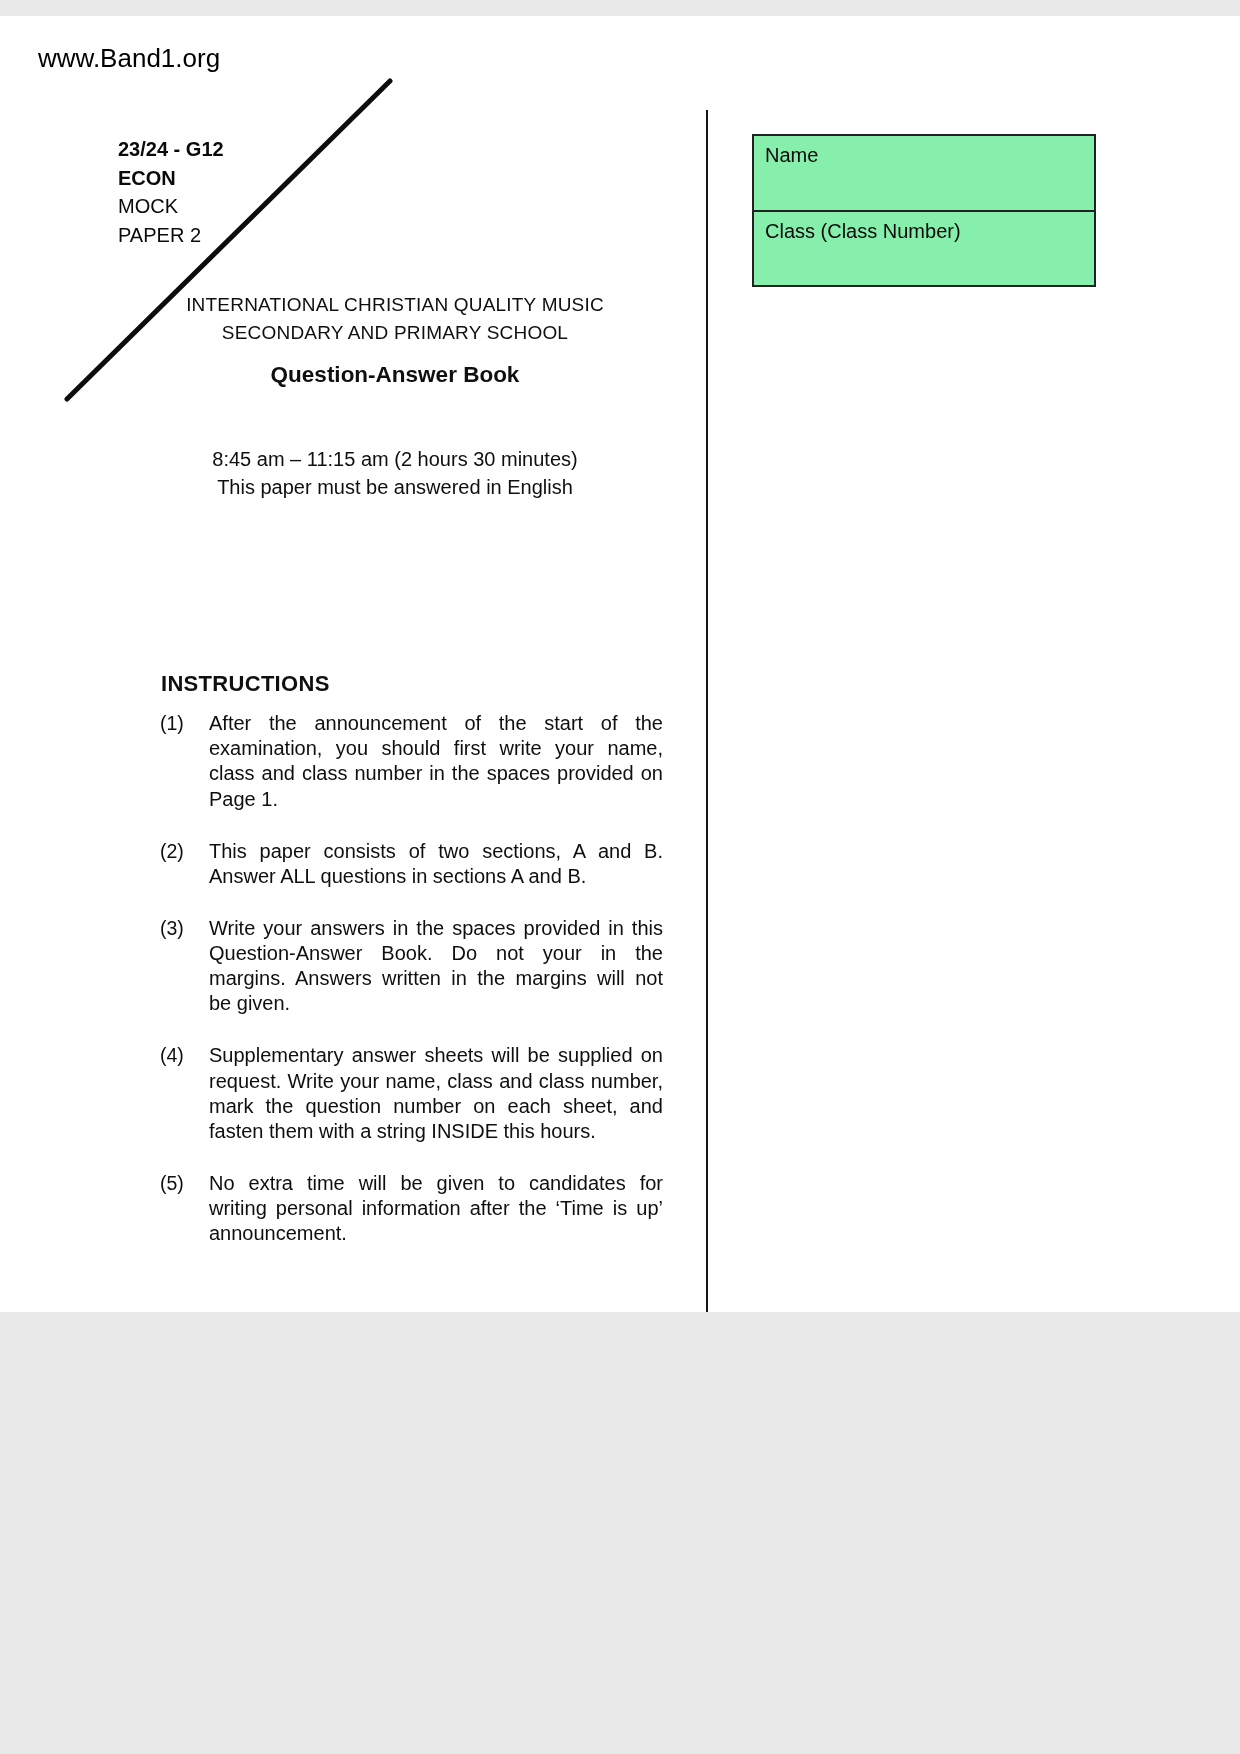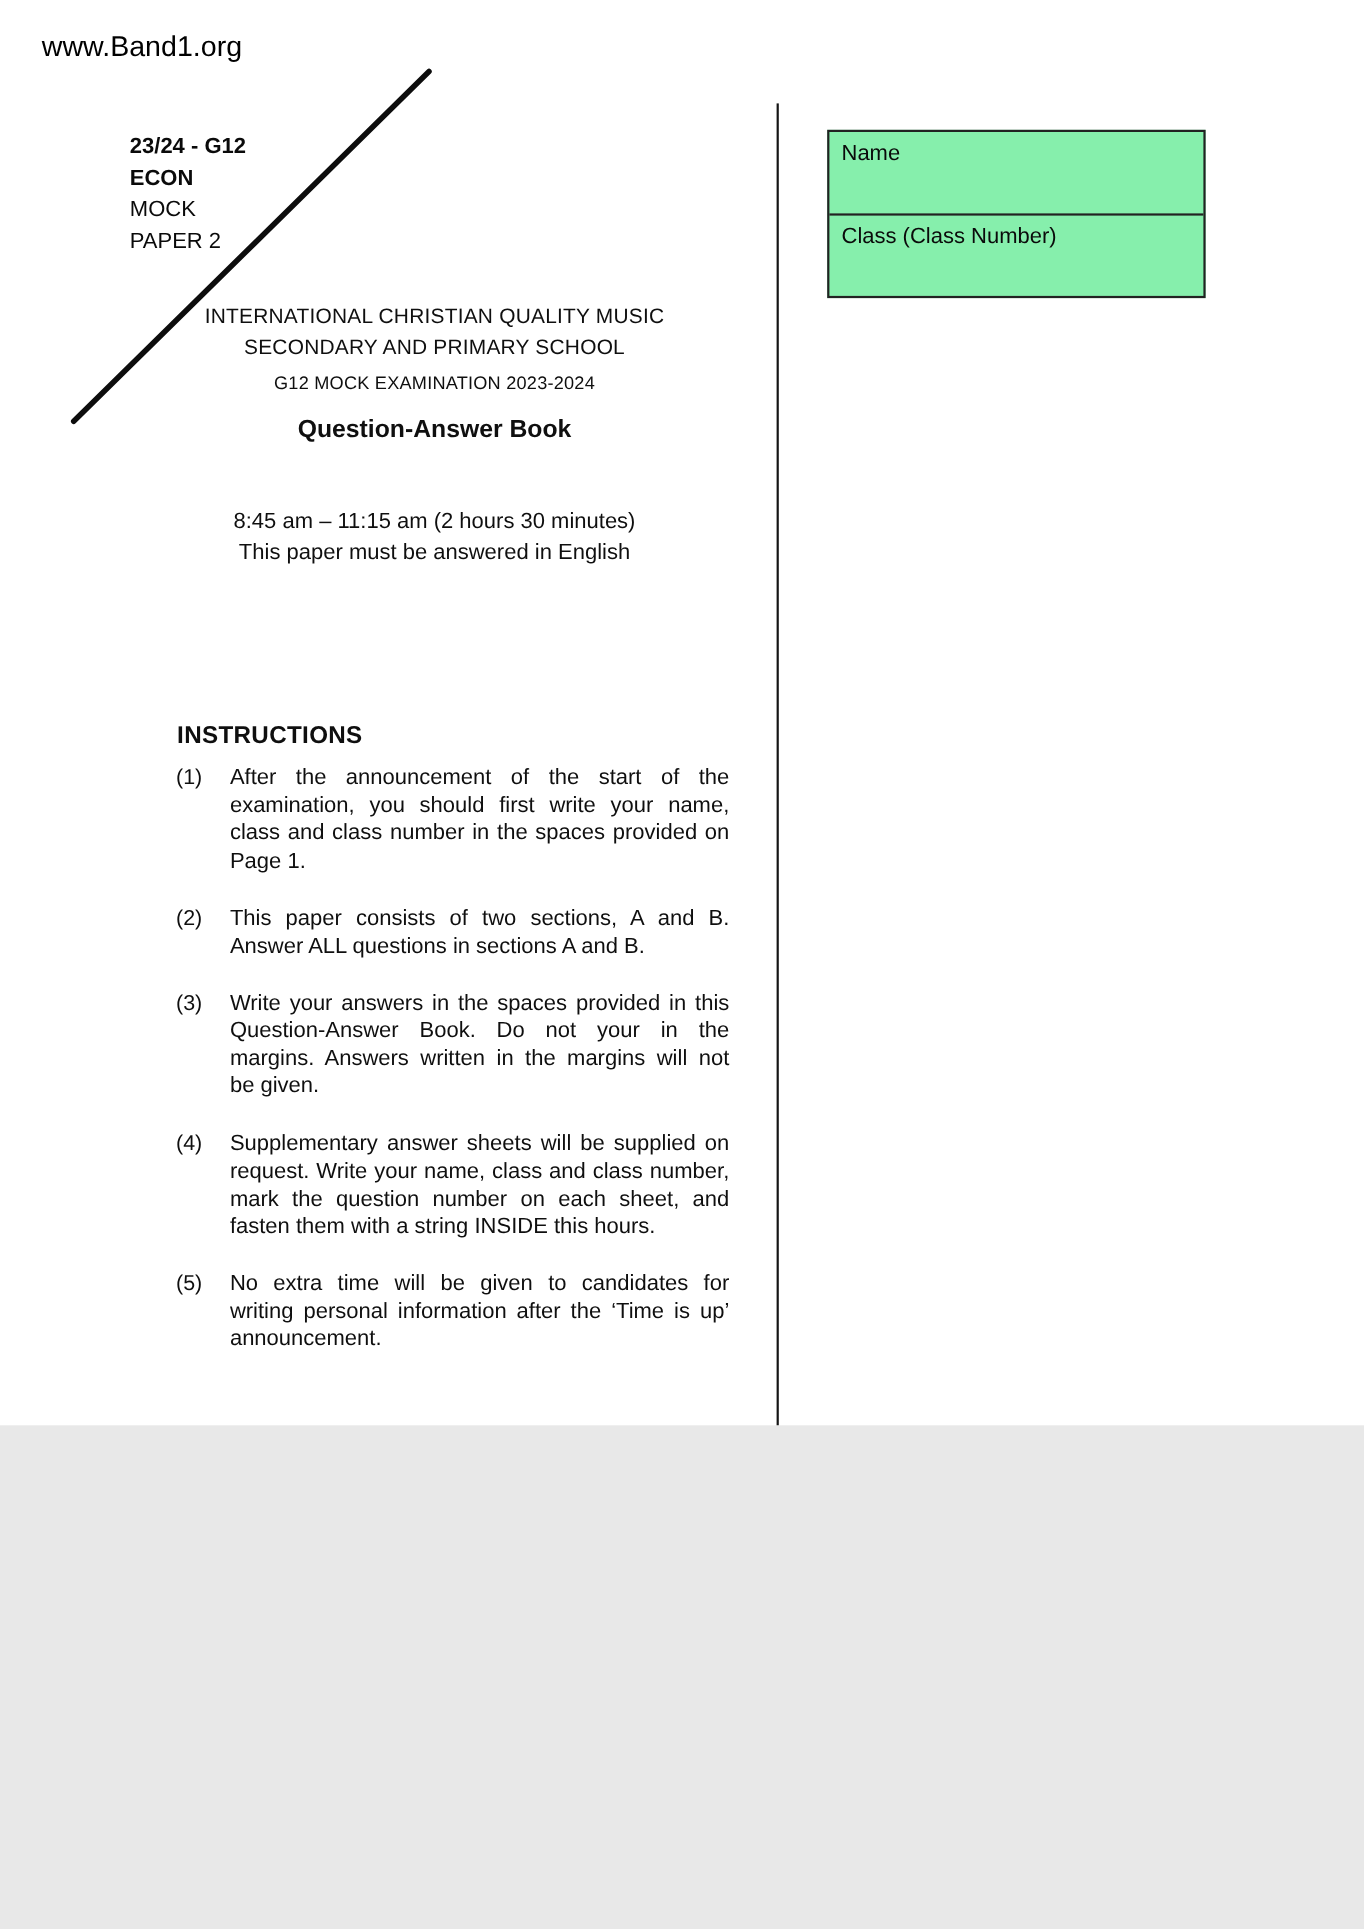--- a/index.html
+++ b/index.html
@@ -1,17 +1,17 @@
 <!DOCTYPE html>
 <html><head>
 <meta charset="utf-8">
 <style>
   html,body{margin:0;padding:0;background:#e8e8e8;}
   .page{
-    position:relative;width:1240px;height:1296px;margin:0 auto;
+    position:relative;width:1240px;height:1296px;margin:16px auto;
     background:#ffffff;color:#0f0f0f;
     font-family:"Liberation Sans",sans-serif;
     overflow:hidden;
   }
   .abs{position:absolute;}
   .watermark{left:38px;top:27px;font-size:26px;color:#000;}
   .diag-svg{left:0;top:0;width:1240px;height:1754px;pointer-events:none;}
   .exam-code{left:118px;top:119px;font-size:20px;line-height:28.7px;color:#0a0a0a;}
   .exam-code .b{font-weight:bold;}
   .center-col{left:85px;top:277px;width:620px;text-align:center;}
@@ -56,21 +56,20 @@
   <div class="abs exam-code">
       <div class="exam-line b">23/24 - G12</div>
       <div class="exam-line b">ECON</div>
       <div class="exam-line">MOCK</div>
       <div class="exam-line">PAPER 2</div>
     </div>
 
   <div class="abs center-col">
     <div class="school-1">INTERNATIONAL CHRISTIAN QUALITY MUSIC</div>
     <div class="school-2">SECONDARY AND PRIMARY SCHOOL</div>
-    <div class="school-3">G12 MOCK EXAMINATION 2023-2024</div>
     <div class="doc-subtitle">Question-Answer Book</div>
     <div class="time-line time-1">8:45 am – 11:15 am (2 hours 30 minutes)</div>
     <div class="time-line">This paper must be answered in English</div>
   </div>
 
   <div class="abs instr-heading">INSTRUCTIONS</div>
 
   <div class="abs instr-list" id="instr-list">
       <div class="instr-item">
     <div class="instr-num">(1)</div>

